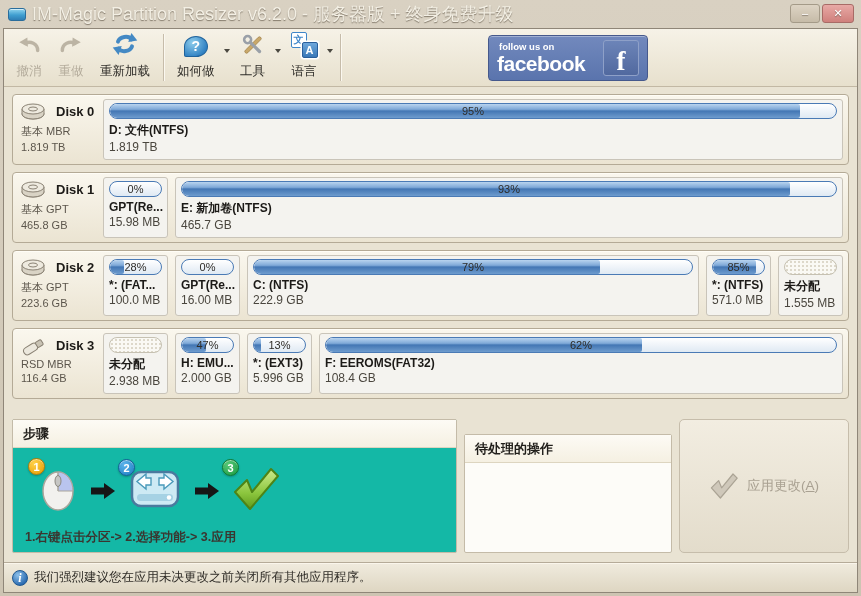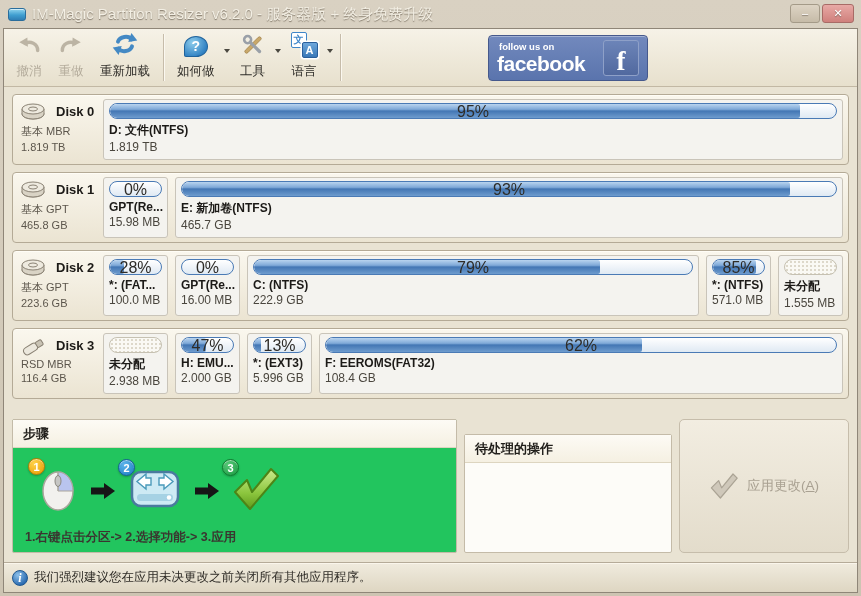--- a/index.html
+++ b/index.html
@@ -7,21 +7,21 @@
   body { font-family:"Liberation Sans","DejaVu Sans",sans-serif; background:#cfc6b5; overflow:hidden; }
 
   .window { width:861px; height:596px; display:flex; flex-direction:column;
             background:linear-gradient(#d9d1c2,#cdc4b2); }
 
   
   .titlebar { height:28px; display:flex; align-items:center; padding:0 8px; position:relative; }
   .titlebar .app-icon { width:18px; height:13px; margin-right:6px; border-radius:3px;
       background:linear-gradient(#8fd4ee,#3f9ed0 55%,#2f7eb4); border:1px solid #2a6d9c;
       box-shadow:inset 0 1px 0 rgba(255,255,255,.6); }
-  .title-text { font-size:15px; color:#f3efe4; text-shadow:0 1px 1px rgba(110,100,85,.8); white-space:nowrap; }
+  .title-text { font-size:18px; color:#f3efe4; text-shadow:0 1px 1px rgba(110,100,85,.8); white-space:nowrap; }
   .caption-btns { position:absolute; right:7px; top:4px; display:flex; gap:2px; }
   .cap-btn { width:30px; height:19px; border-radius:3px; font-size:11px; line-height:17px; text-align:center;
       color:#fff; border:1px solid #a49a88; background:linear-gradient(#ddd4c4,#c6bba8);
       text-shadow:0 1px 1px rgba(90,80,70,.7); cursor:default; }
   .cap-btn.close { background:linear-gradient(#e8a9a5,#cf807c); border-color:#a86b66; width:32px; }
 
   
   .client { flex:1; margin:0 3px 3px; border:1px solid #8f8678; background:#e9e3d3;
             display:flex; flex-direction:column; overflow:hidden; }
 
@@ -69,29 +69,29 @@
   .parts { flex:1; display:flex; gap:7px; }
   .part { flex:0 0 65px; background:#f4f3ef; border:1px solid #c9c4b9; border-radius:3px;
           padding:3px 5px 2px; overflow:hidden; cursor:default; }
   .part.grow { flex:1 1 auto; }
   .bar { position:relative; height:16px; border:1px solid #4a7ab5; border-radius:8px;
          background:linear-gradient(#ffffff,#dfe9f3); overflow:hidden; }
   .bar-fill { position:absolute; left:0; top:0; bottom:0; width:0;
          background:linear-gradient(180deg,#b9d4ef 0%,#7fa9d8 38%,#4376b4 50%,#6e9cce 100%);
          border-radius:7px 2px 2px 7px; }
   .bar-pct { position:absolute; left:0; right:0; top:0; bottom:0; text-align:center;
-         font-size:16px; line-height:15px; color:#2e2c28; }
+         font-size:11px; line-height:15px; color:#2e2c28; }
   .bar.empty { border:1px solid #c6c1b2; background-color:#faf9f4;
          background-image:radial-gradient(#ddd8ca 1px, transparent 1.2px); background-size:4px 4px; }
   .part-label { font-size:12px; font-weight:bold; color:#1c1a17; margin-top:3px; white-space:nowrap; }
   .part-size { font-size:12px; color:#4a463e; margin-top:1px; white-space:nowrap; }
 
   
   .bottom { display:flex; gap:7px; margin:13px 8px 0; height:134px; }
-  .panel { border:1px solid #c4bba8; border-radius:2px; background:#22c55e; display:flex; flex-direction:column; }
+  .panel { border:1px solid #c4bba8; border-radius:2px; background:#14b8a6; display:flex; flex-direction:column; }
   .panel-hd { padding:5px 10px 4px; font-size:13px; font-weight:bold; color:#211f1b;
               border-bottom:1px solid #ddd5c0; background:linear-gradient(#fdfbf5,#f5f0e2); }
   .steps-panel { flex:1 1 auto; }
   .steps-body { flex:1; padding:4px 10px 6px; display:flex; flex-direction:column; }
   .steps-icons { flex:1; display:flex; align-items:center; gap:10px; padding-left:14px; }
   .step-wrap { position:relative; }
   .badge { position:absolute; left:-9px; top:-7px; width:17px; height:17px; border-radius:50%;
            color:#fff; font-size:11px; font-weight:bold; text-align:center; line-height:16px;
            box-shadow:inset 0 1px 0 rgba(255,255,255,.5), 0 1px 2px rgba(0,0,0,.25); }
   .badge.b1 { background:radial-gradient(circle at 35% 30%,#ffd24a,#e89a00); border:1px solid #b87c00; }

